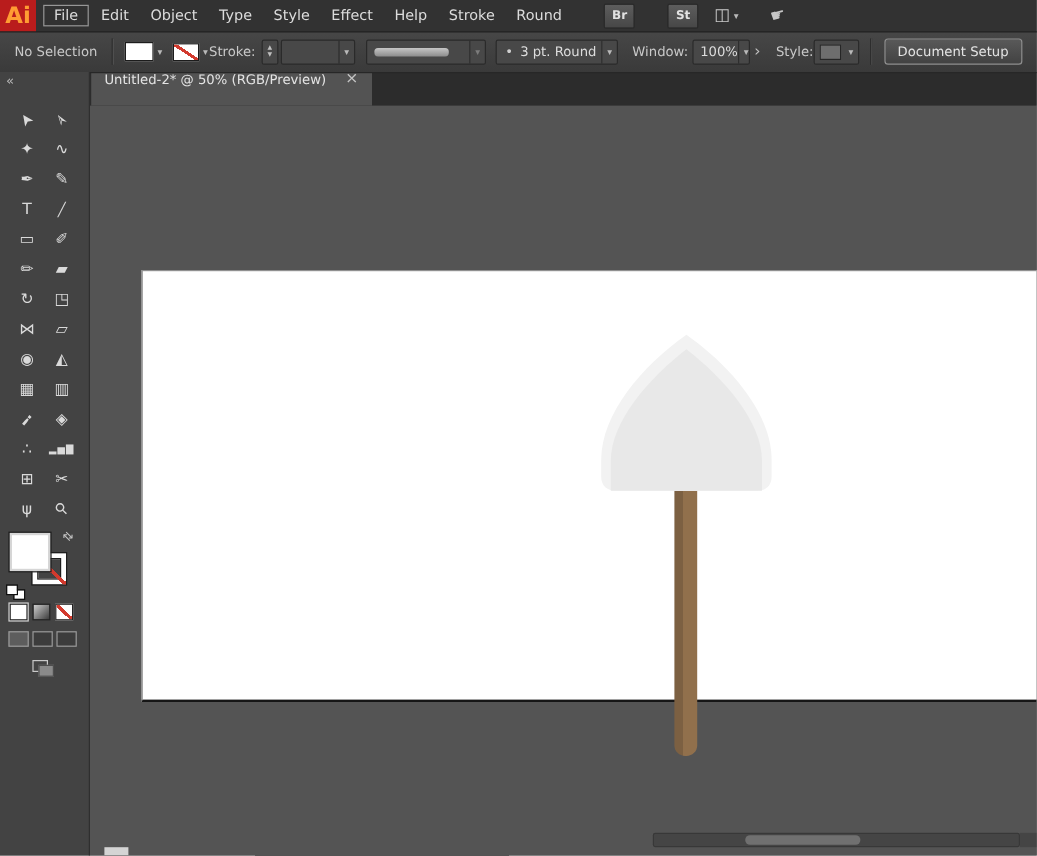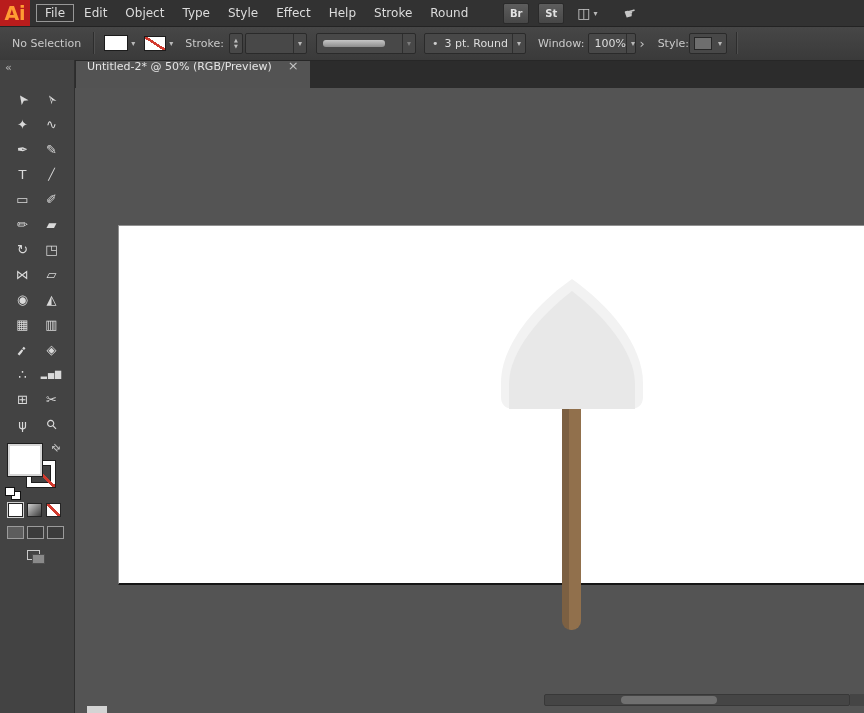--- a/index.html
+++ b/index.html
@@ -10,21 +10,21 @@
   
   .menubar{position:absolute;left:0;top:0;width:864px;height:26px;background:var(--menubar-bg,#323232);
            border-bottom:1px solid #232323;display:flex;align-items:center;z-index:6}
   .logo{width:30px;height:26px;display:flex;align-items:center;justify-content:center;
         background:#b91c1c;color:var(--logo-orange,#ff9c33);font-weight:bold;font-size:19px}
   .menus{display:flex;align-items:center;margin-left:6px}
   .menu-item{color:#dcdcdc;font-size:12px;padding:2px 9px;white-space:nowrap}
   [data-name="menu-file"]{border:1px solid #979797;padding:1px 8px;margin-right:1px}
   .appbtn{width:24px;height:19px;background:linear-gradient(#5d5d5d,#474747);border:1px solid #2a2a2a;
           border-radius:2px;color:#e2e2e2;font-size:10px;font-weight:bold;
-          display:flex;align-items:center;justify-content:center;margin-left:9px}
+          display:flex;align-items:center;justify-content:center;margin-left:27px}
   .appbtn.first{margin-left:26px}
   .wscombo{display:flex;align-items:center;margin-left:13px;color:#cfcfcf}
   .wscombo .wicon{font-size:14px;color:#c9c9c9}
   .chev{color:#b9b9b9;font-size:8px;margin-left:3px}
   .shareicon{margin-left:26px;color:#c7c7c7;font-size:14px;transform:rotate(-15deg)}
 
   
   .cbar{position:absolute;left:0;top:26px;width:864px;height:34px;
         background:linear-gradient(#474747,#3a3a3a);border-bottom:1px solid #272727;
         display:flex;align-items:center;white-space:nowrap;overflow:hidden;z-index:5}
@@ -169,21 +169,21 @@
 
   <div class="combo" style="margin-left:9px" data-name="fill-color-dropdown">
     <span class="swatch-fill" data-name="fill-swatch"></span>
     <span class="chev" data-name="chevron-down-icon">▾</span>
   </div>
   <div class="combo" style="margin-left:9px" data-name="stroke-color-dropdown">
     <span class="swatch-none" data-name="stroke-none-swatch"></span>
     <span class="chev" data-name="chevron-down-icon">▾</span>
   </div>
 
-  <span class="lbl" style="margin-left:12px" data-name="stroke-label">Stroke:</span>
+  <span class="lbl" style="margin-left:1px" data-name="stroke-label">Stroke:</span>
   <div class="spinner" style="margin-left:5px" data-name="stroke-width-stepper">
     <span data-name="stepper-up-icon">▲</span>
     <span data-name="stepper-down-icon">▼</span>
   </div>
   <div class="field" style="margin-left:2px;width:60px" data-name="stroke-width-field">
     <span style="margin-left:5px" data-name="stroke-width-value"></span>
     <span class="fieldchev" data-name="chevron-down-icon">▾</span>
   </div>
 
   <div class="field" style="margin-left:9px;width:98px" data-name="width-profile-dropdown">
@@ -204,20 +204,21 @@
   </div>
   <span class="flyout" data-name="opacity-flyout-icon">›</span>
 
   <span class="lbl" style="margin-left:13px" data-name="style-label">Style:</span>
   <div class="field" style="width:36px" data-name="style-dropdown">
     <span class="stylesw" data-name="style-swatch"></span>
     <span class="chev" data-name="chevron-down-icon">▾</span>
   </div>
 
   <div class="sep" style="margin-left:9px" data-name="separator"></div>
+  <div class="btn" style="margin-left:10px" data-name="document-setup-button">Document Setup</div>
 
 </div>
 
 <div class="tabbar" data-name="document-tab-bar">
   <div class="tab" data-name="document-tab">
     <span data-name="document-tab-title">Untitled-2* @ 50% (RGB/Preview)</span>
     <span class="close" data-name="close-icon">×</span>
   </div>
 </div>
 

